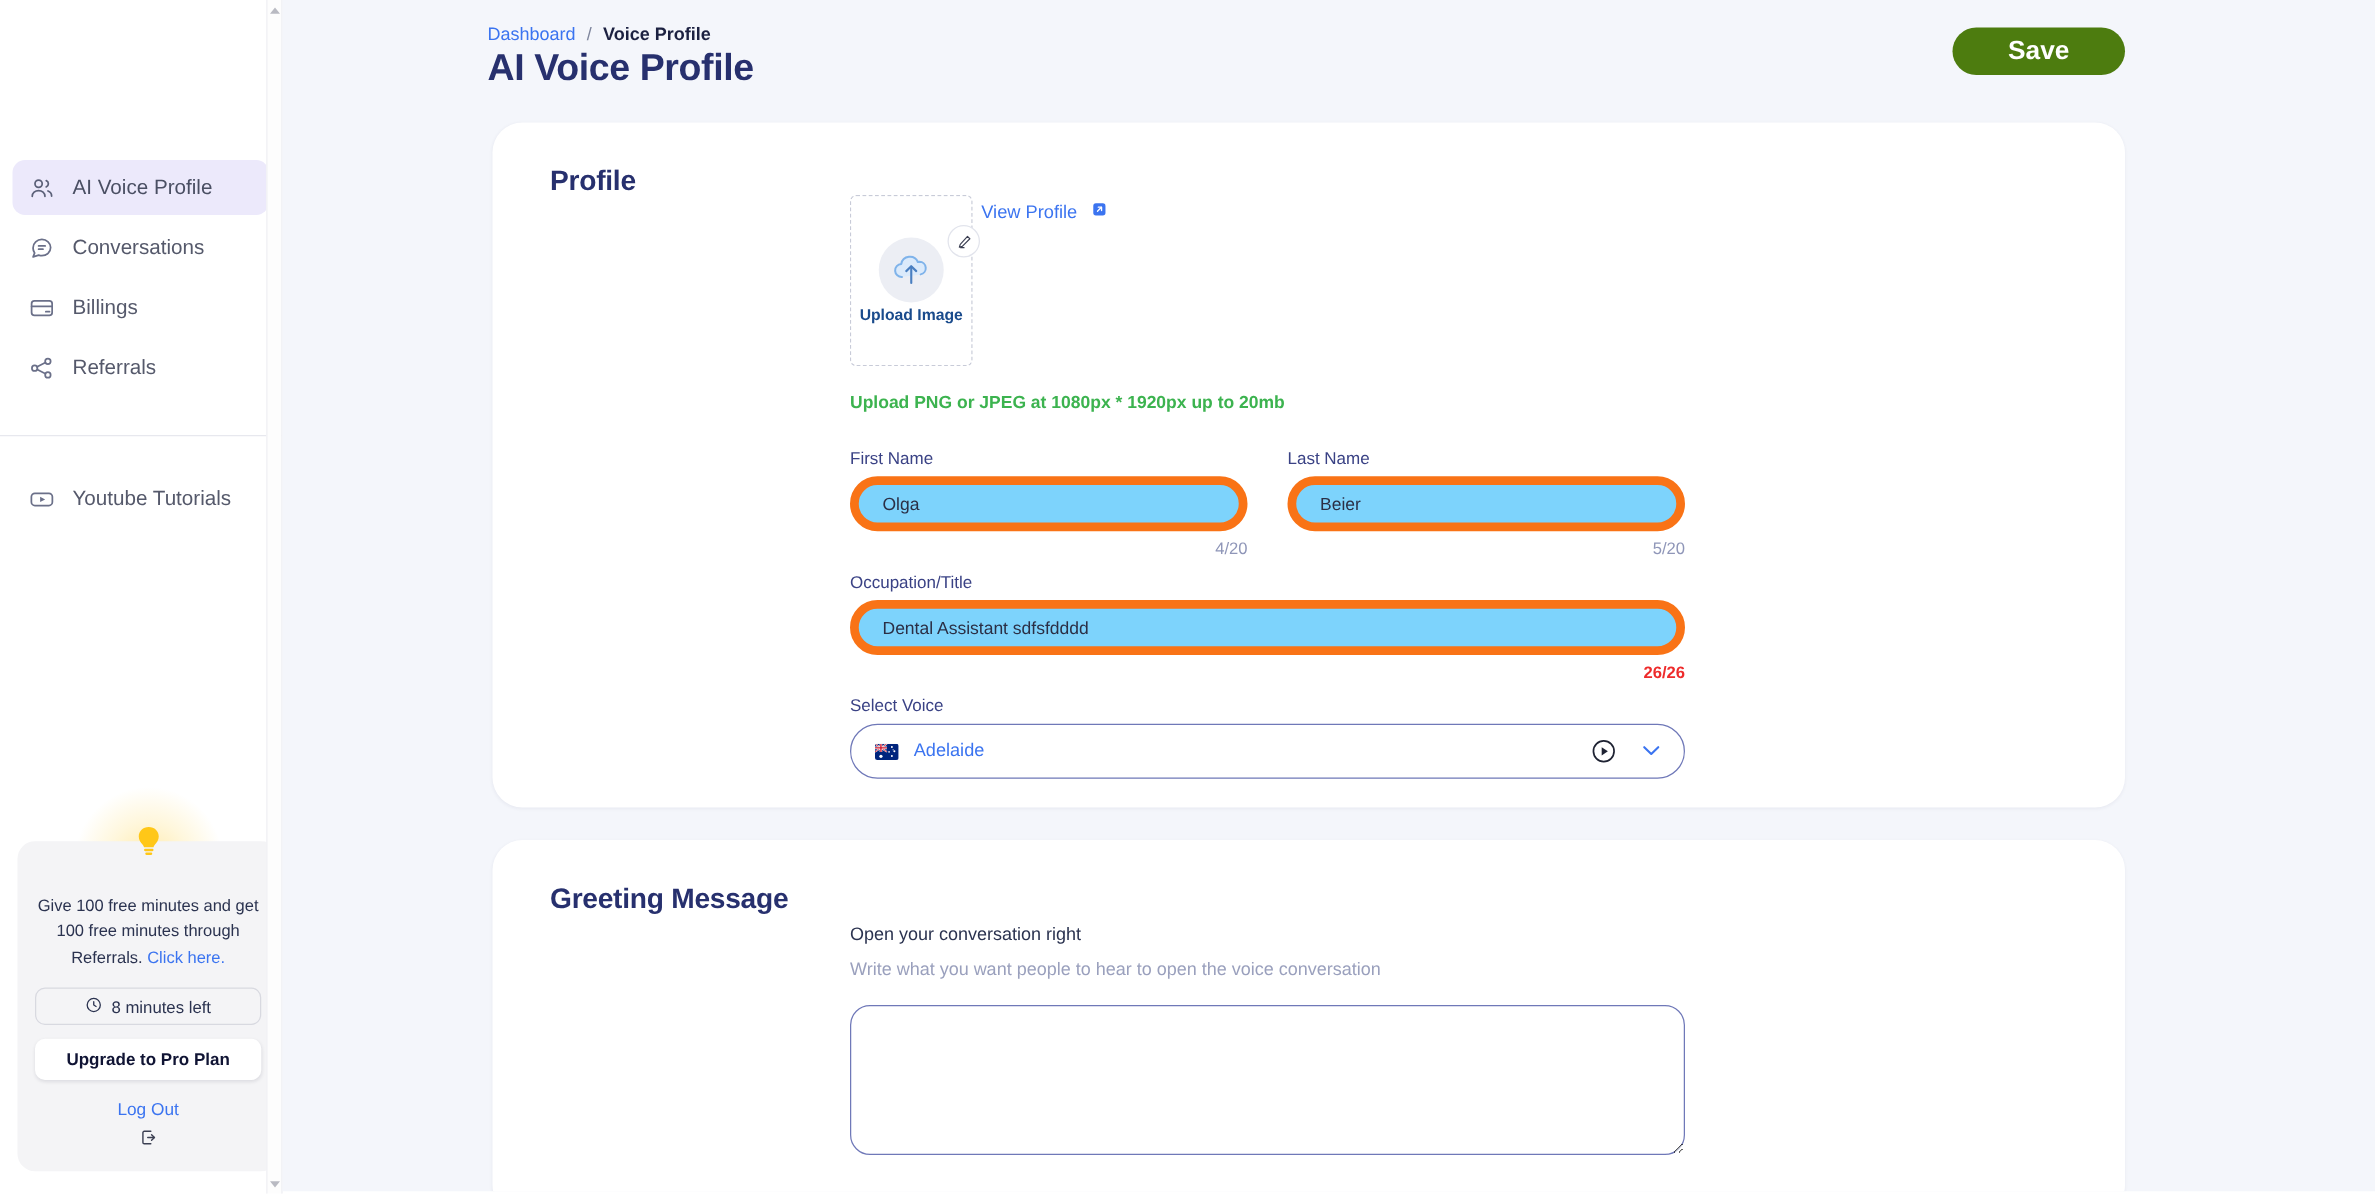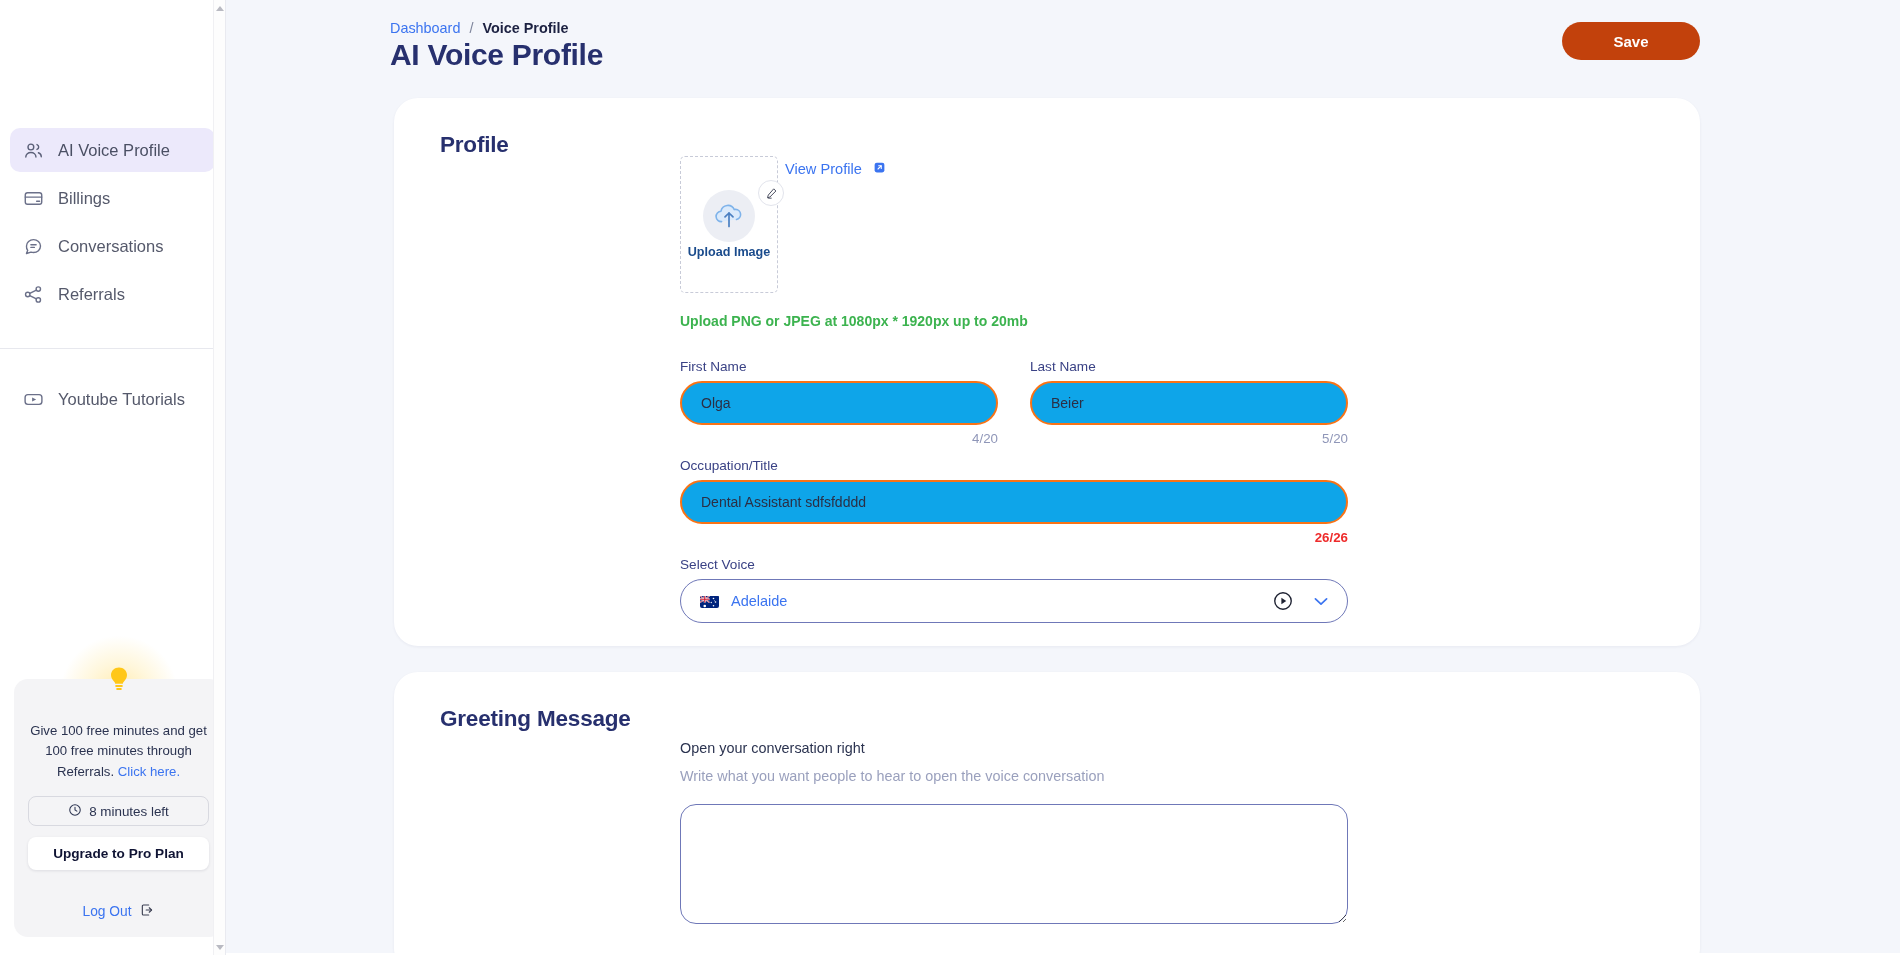--- a/index.html
+++ b/index.html
@@ -73,23 +73,23 @@
   .pill-white {
     margin-top: 11px;
     height: 33px; width: 100%;
     border: none; border-radius: 8px;
     background: #ffffff;
     box-shadow: 0 1px 3px rgba(20,24,50,0.10);
     display: flex; align-items: center; justify-content: center;
     font-size: 13.6px; font-weight: 700; color: #101434; cursor: pointer;
   }
   .logout {
-    margin-top: 32px;
+    margin-top: 16px;
     display: flex; align-items: center; justify-content: center; gap: 7px;
-    font-size: 13.8px; color: #3b74f0; cursor: pointer;
+    font-size: 13.8px; color: #3b74f0; cursor: pointer; flex-direction: column;
   }
 
   
   .sb-track {
     position: absolute; top: 0; right: 0; width: 12px; height: 955px;
     background: #fdfdfd; border-left: 1px solid #f0f0f3;
   }
   .sb-arrow { position: absolute; left: 1px; width: 10px; height: 10px; display: flex; align-items: center; justify-content: center; }
   .sb-arrow.up { top: 3px; }
   .sb-arrow.down { bottom: 3px; }
@@ -109,22 +109,22 @@
   .crumb-link { color: #3b74f0; cursor: pointer; }
   .crumb-sep { color: #7f869d; }
   .crumb-cur { color: #1c2141; font-weight: 700; }
   .page-title {
     position: absolute; left: 164px; top: 38px;
     font-size: 30px; font-weight: 800; color: #27306e; letter-spacing: -0.3px;
   }
   .save-btn {
     position: absolute; right: 200px; top: 22px;
     width: 138px; height: 38px; border-radius: 19px;
-    background: #c2410c; color: #ffffff;
-    border: none; font-size: 15px; font-weight: 700;
+    background: #4d7c0f; color: #ffffff;
+    border: none; font-size: 21px; font-weight: 700;
     display: flex; align-items: center; justify-content: center;
     cursor: pointer; font-family: "Liberation Sans", sans-serif;
   }
 
   .card {
     position: absolute; left: 168px; right: 200px;
     background: #ffffff; border-radius: 24px;
     box-shadow: 0 1px 3px rgba(30,40,90,0.06);
   }
   .card-profile { top: 98px; height: 548px; }
@@ -166,22 +166,22 @@
   }
   .upload-hint {
     margin-top: 7px;
     font-size: 14px; font-weight: 600; color: #3cb34f;
   }
 
   
   .field-label { font-size: 13.6px; color: #3a4285; margin-bottom: 7px; }
   .input {
     width: 100%; height: 44px;
-    border: 2px solid #f97316; border-radius: 22px;
-    background: #0ea5e9;
+    border: 7px solid #f97316; border-radius: 22px;
+    background: #7dd3fc;
     padding: 0 19px;
     font-size: 14px; color: #2b2f45;
     font-family: "Liberation Sans", sans-serif;
     outline: none;
   }
   .counter { text-align: right; font-size: 13.3px; color: #8f96b8; margin-top: 6px; }
   .counter.full { color: #ee2b2b; font-weight: 700; }
 
   .row2 { display: flex; gap: 32px; margin-top: 8px; }
   .row2 > div { flex: 1 1 0; min-width: 0; }
@@ -233,37 +233,37 @@
             <path d="M16 5.2a3 3 0 0 1 0 5.6"></path>
             <path d="M17.6 14.6c2 .7 3.3 2.4 3.3 4.6"></path>
           </svg>
         </span>
         <span class="nav-label">AI Voice Profile</span>
       </div>
 
       <div class="nav-item">
         <span class="ic">
           <svg width="21" height="21" viewBox="0 0 24 24" fill="none" stroke="#6b7089" stroke-width="1.6" stroke-linecap="round" stroke-linejoin="round">
+            <path d="M20 11.5c0 4.1-3.6 7.4-8 7.4-1 0-2-.2-2.9-.5L4 20l1.4-3.6A7 7 0 0 1 4 11.5C4 7.4 7.6 4.1 12 4.1s8 3.3 8 7.4z"></path>
+            <path d="M9 10h6"></path>
+              <path d="M9 13h4"></path>
+          </svg>
+        </span>
+        <span class="nav-label">Conversations</span>
+      </div>
+
+      <div class="nav-item">
+        <span class="ic">
+          <svg width="21" height="21" viewBox="0 0 24 24" fill="none" stroke="#6b7089" stroke-width="1.6" stroke-linecap="round" stroke-linejoin="round">
             <rect x="2.6" y="5.4" width="18.8" height="13.2" rx="2.6"></rect>
             <path d="M2.6 10.4h18.8"></path>
               <path d="M15.6 15.2h3.4"></path>
           </svg>
         </span>
         <span class="nav-label">Billings</span>
-      </div>
-
-      <div class="nav-item">
-        <span class="ic">
-          <svg width="21" height="21" viewBox="0 0 24 24" fill="none" stroke="#6b7089" stroke-width="1.6" stroke-linecap="round" stroke-linejoin="round">
-            <path d="M20 11.5c0 4.1-3.6 7.4-8 7.4-1 0-2-.2-2.9-.5L4 20l1.4-3.6A7 7 0 0 1 4 11.5C4 7.4 7.6 4.1 12 4.1s8 3.3 8 7.4z"></path>
-            <path d="M9 10h6"></path>
-              <path d="M9 13h4"></path>
-          </svg>
-        </span>
-        <span class="nav-label">Conversations</span>
       </div>
 
       <div class="nav-item">
         <span class="ic">
           <svg width="21" height="21" viewBox="0 0 24 24" fill="none" stroke="#6b7089" stroke-width="1.6" stroke-linecap="round" stroke-linejoin="round">
             <circle cx="17.5" cy="5.8" r="2.5"></circle>
             <circle cx="5.4" cy="12" r="2.5"></circle>
             <circle cx="17.5" cy="18.2" r="2.5"></circle>
             <path d="M7.7 10.8l7.6-3.9"></path>
               <path d="M7.7 13.2l7.6 3.9"></path>

